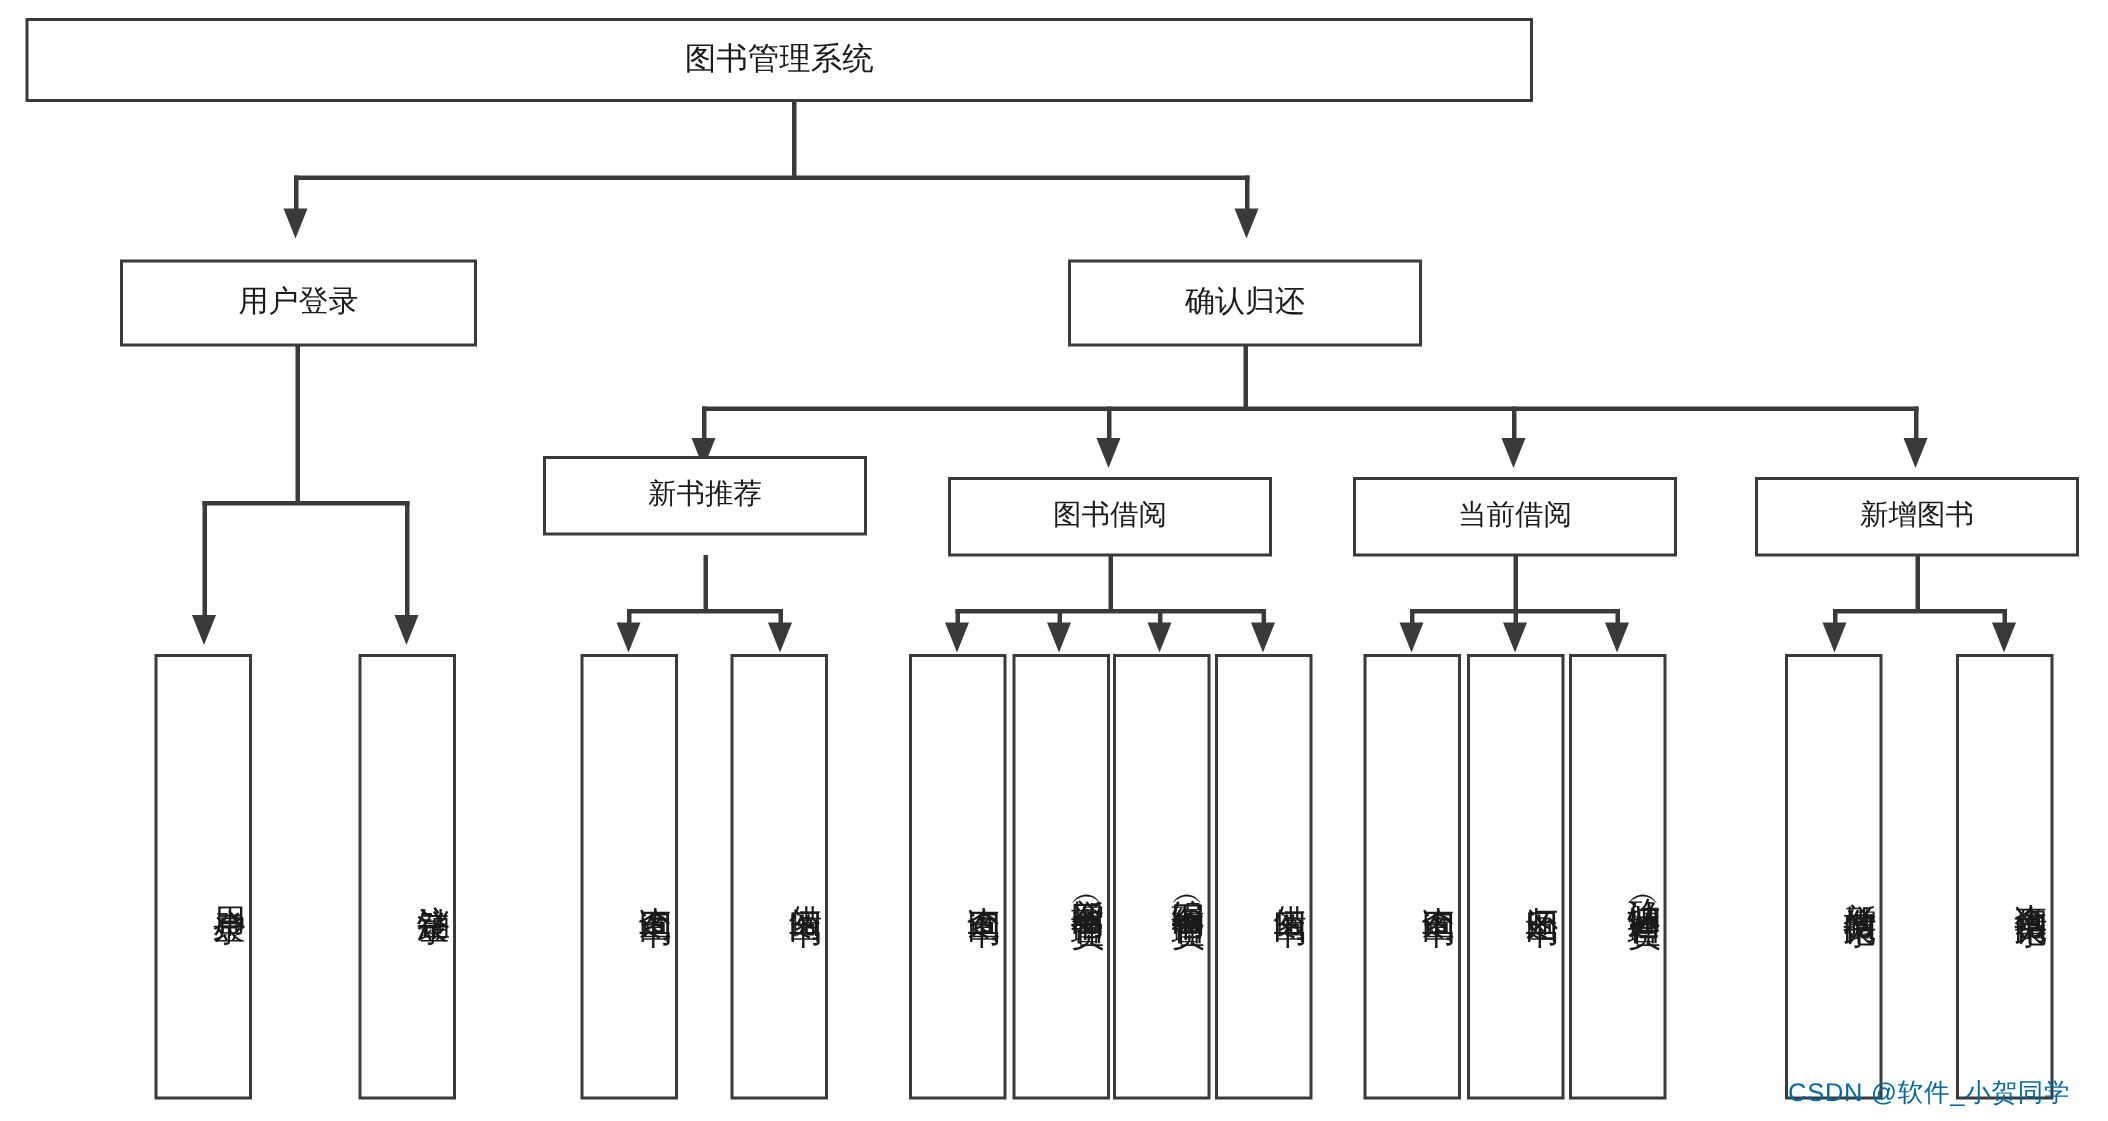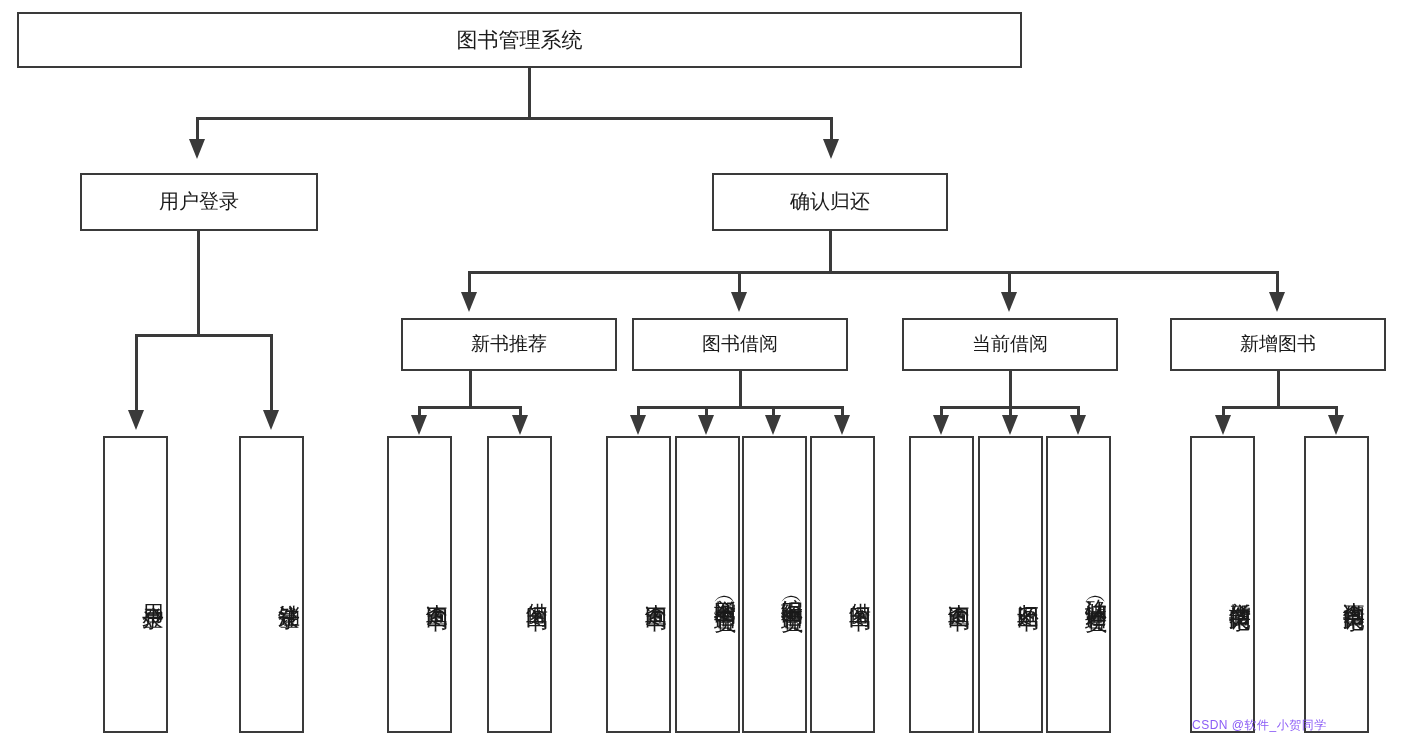--- a/index.html
+++ b/index.html
@@ -52,22 +52,22 @@
   .arrow{
     position:absolute;
     width:0;height:0;
     border-left:8px solid transparent;
     border-right:8px solid transparent;
     border-top:20px solid #3a3a3a;
   }
   
   #watermark{
     position:absolute;
-    font-size:12px;
-    color:#8b5cf6;
+    font-size:17px;
+    color:#0369a1;
     white-space:nowrap;
     letter-spacing:0.5px;
     pointer-events:none;
   }
 </style>
 </head>
 <body>
 
 <div id="canvas">
 
@@ -102,21 +102,21 @@
   <div class="hline" style="left:468px;top:271px;width:811px;height:3px;"></div>
   <div class="vline" style="left:468px;top:271px;width:3px;height:23px;"></div>
   <div class="arrow" style="left:461px;top:292px;"></div>
   <div class="vline" style="left:738px;top:271px;width:3px;height:23px;"></div>
   <div class="arrow" style="left:731px;top:292px;"></div>
   <div class="vline" style="left:1008px;top:271px;width:3px;height:23px;"></div>
   <div class="arrow" style="left:1001px;top:292px;"></div>
   <div class="vline" style="left:1276px;top:271px;width:3px;height:23px;"></div>
   <div class="arrow" style="left:1269px;top:292px;"></div>
 
-  <div class="node lvl2" style="left:362px;top:318px;width:216px;height:53px;margin-left:39px;">
+  <div class="node lvl2" style="left:362px;top:304px;width:216px;height:53px;">
     <span class="txt">新书推荐</span>
   </div>
   <div class="node lvl2" style="left:632px;top:318px;width:216px;height:53px;">
     <span class="txt">图书借阅</span>
   </div>
   <div class="node lvl2" style="left:902px;top:318px;width:216px;height:53px;">
     <span class="txt">当前借阅</span>
   </div>
   <div class="node lvl2" style="left:1170px;top:318px;width:216px;height:53px;">
     <span class="txt">新增图书</span>

